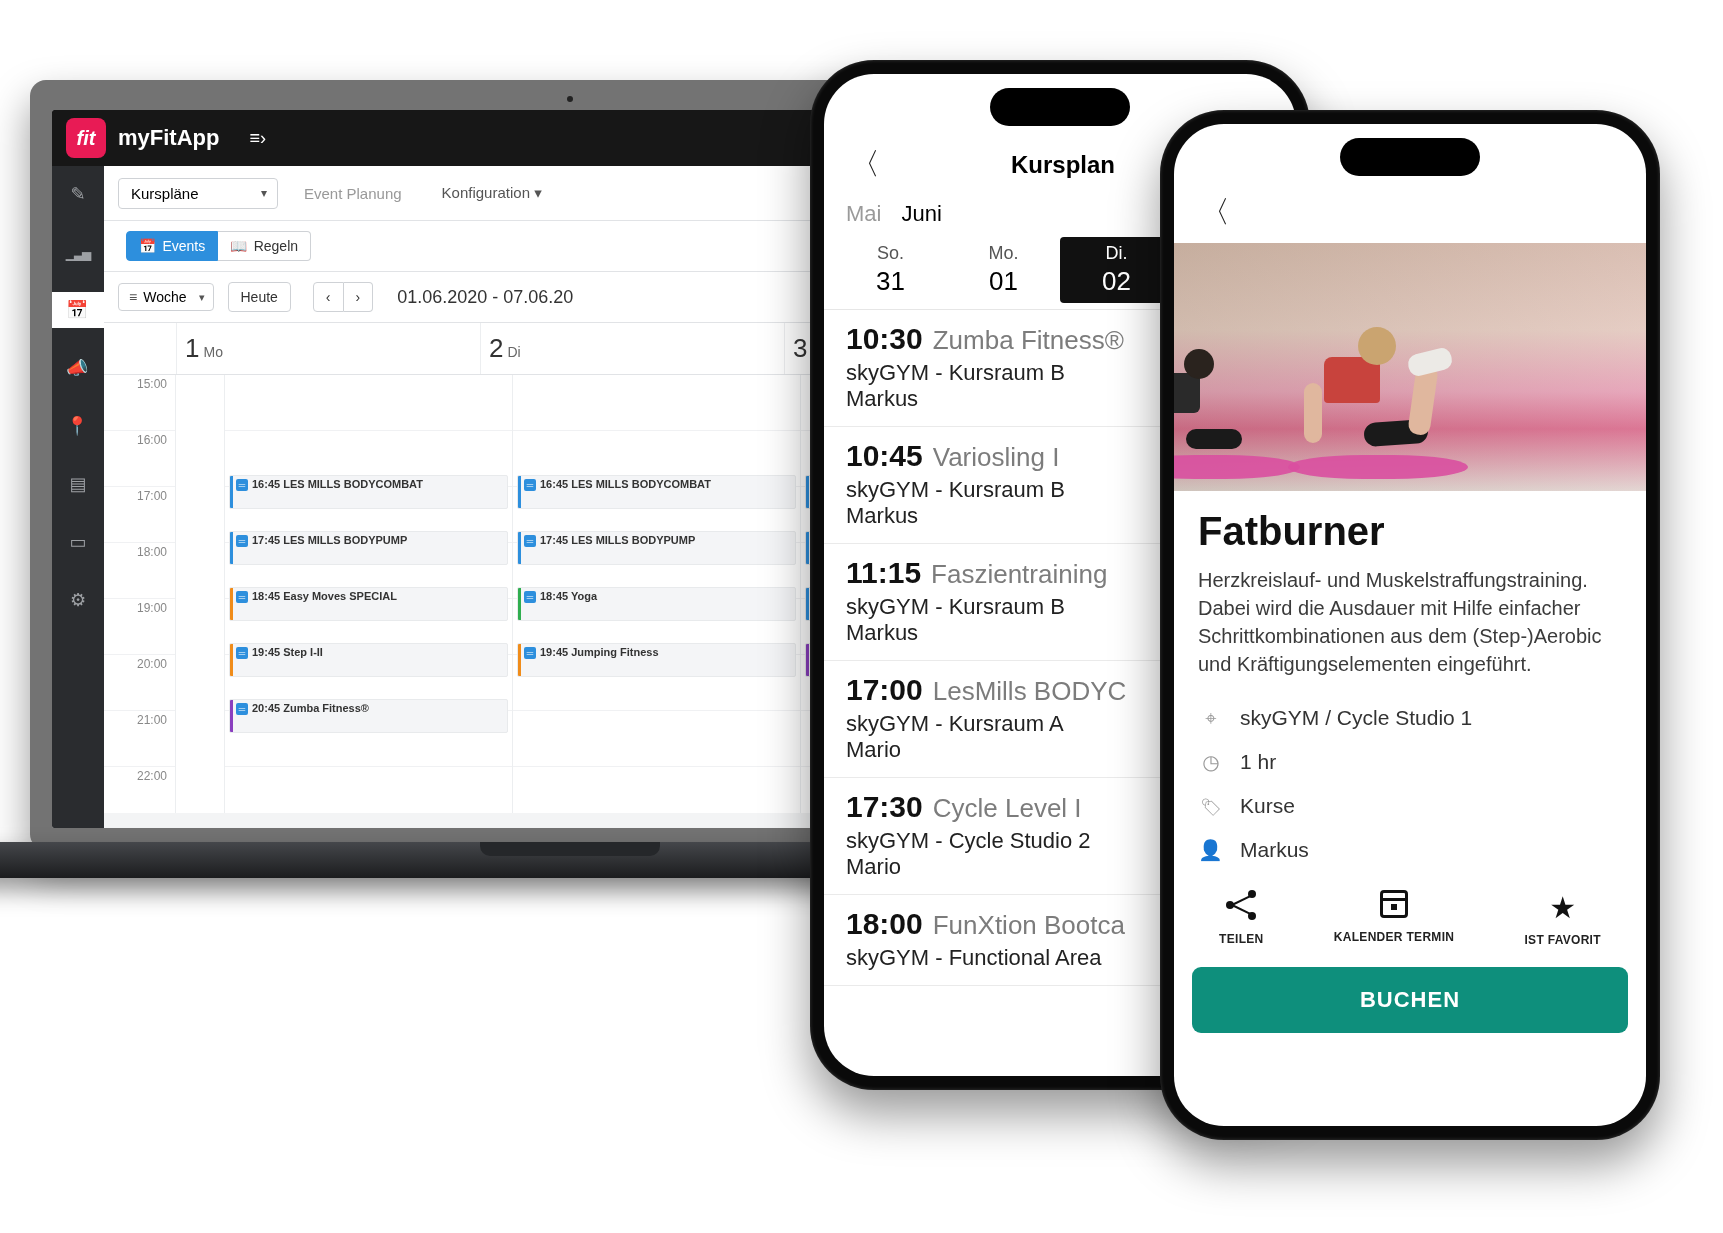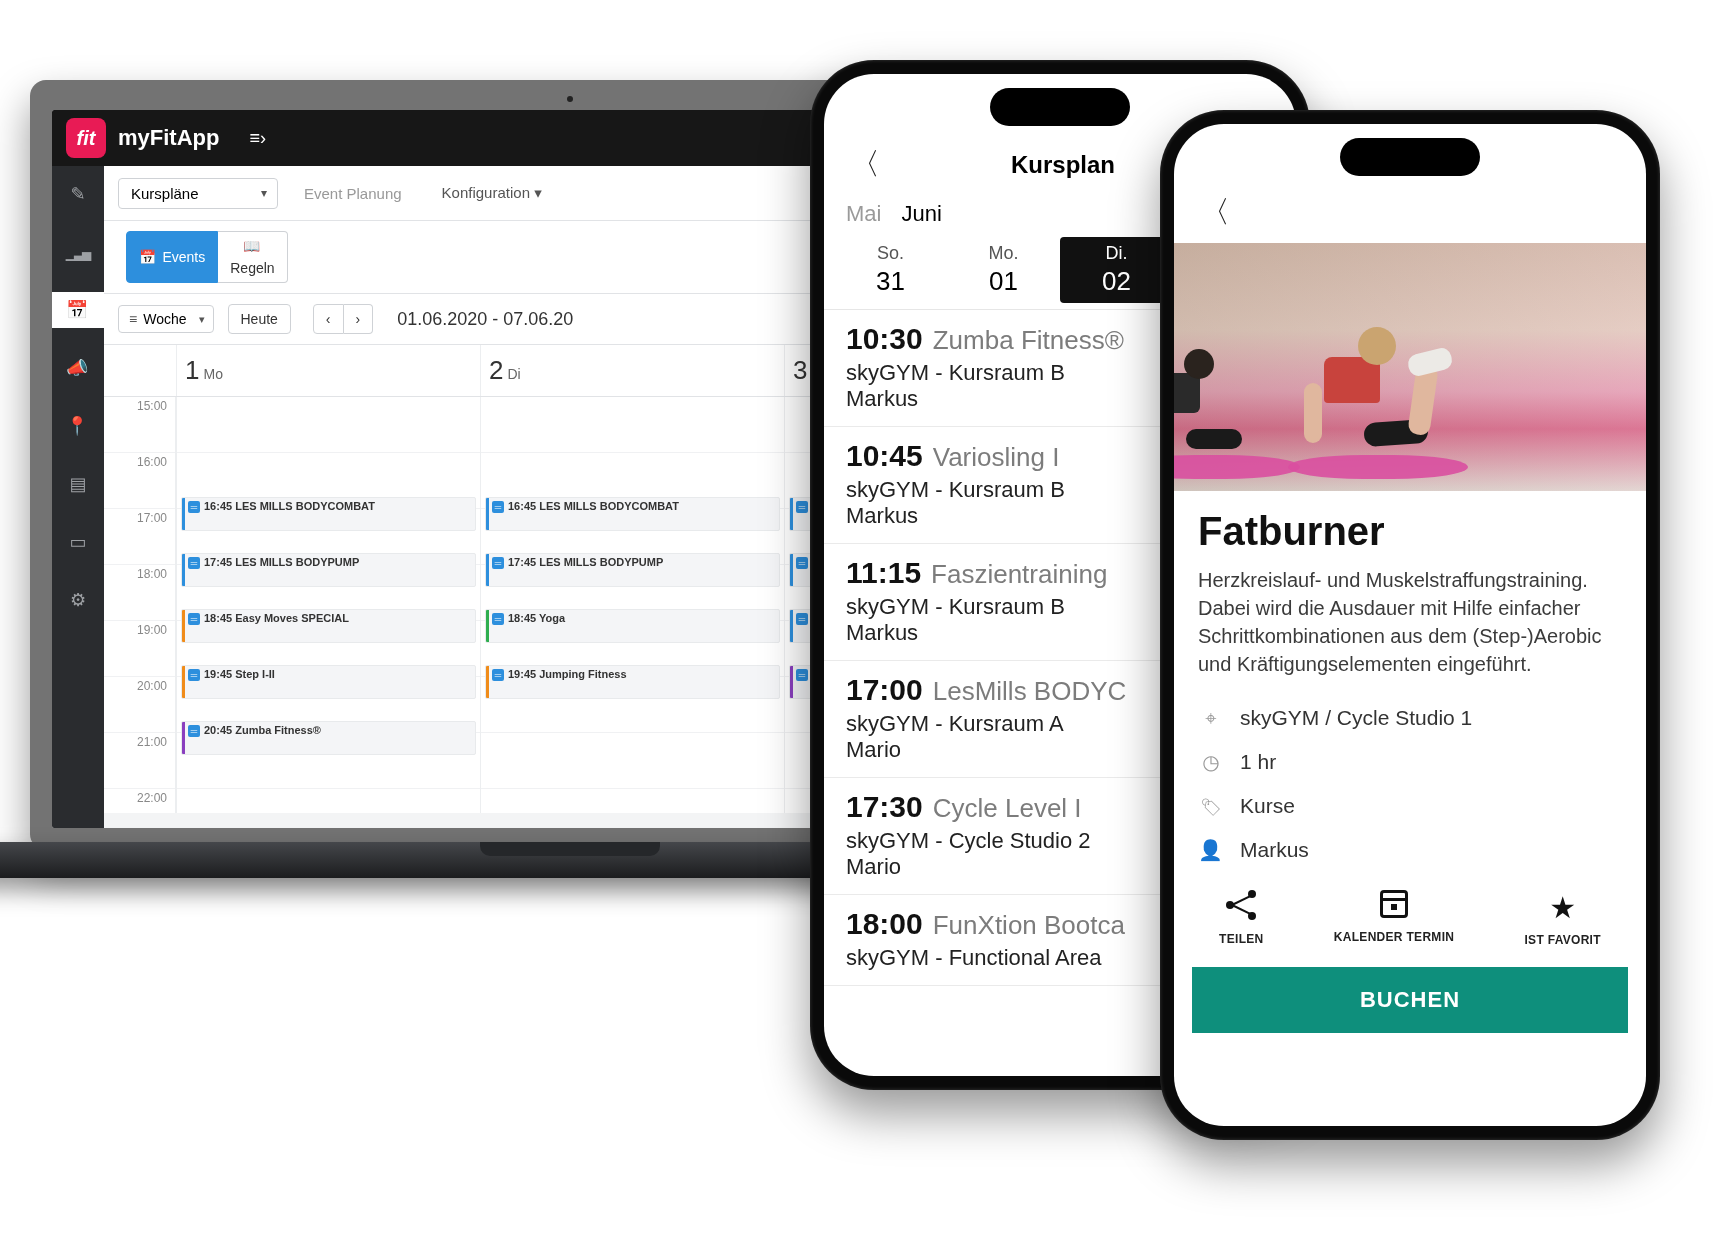--- a/index.html
+++ b/index.html
@@ -51,36 +51,36 @@
   .tab { padding:8px 14px; font-size:15px; color:#555; cursor:pointer; }
   .tab.muted { color:#999; }
 
   
   .toolbar { display:flex; align-items:center; padding:10px 14px; gap:10px; background:#fff; border-bottom:1px solid #e1e3e6; }
   .btn { border:1px solid #cfd2d6; border-radius:4px; padding:6px 12px; font-size:14px; background:#fff; display:inline-flex; align-items:center; gap:6px; cursor:pointer; color:#333; }
   .btn.primary { background:#2d8fdd; border-color:#2d8fdd; color:#fff; }
   .btn-group { display:inline-flex; }
   .btn-group .btn { border-radius:0; }
   .btn-group .btn:first-child { border-radius:4px 0 0 4px;margin-left:8px; }
-  .btn-group .btn:last-child { border-radius:0 4px 4px 0; border-left:none;flex-direction:column; }
+  .btn-group .btn:last-child { border-radius:0 4px 4px 0; border-left:none; }
 
   .toolbar2 { display:flex; align-items:center; padding:10px 14px; gap:14px; background:#fff; border-bottom:1px solid #e1e3e6; }
   .small-drop { border:1px solid #cfd2d6; border-radius:4px; padding:5px 26px 5px 10px; font-size:14px; position:relative; background:#fff; cursor:pointer; }
   .small-drop::before { content:"≡"; margin-right:6px; color:#555; }
   .small-drop::after { content:"▾"; position:absolute; right:8px; top:50%; transform:translateY(-50%); color:#555; font-size:11px; }
   .date-range { font-size:18px; color:#333; margin-left:10px; }
 
   
   .cal { flex:1; overflow:hidden; display:flex; flex-direction:column; background:#fff; }
   .day-headers { display:flex; border-bottom:1px solid #e1e3e6; }
   .time-gutter-head { width:72px; }
   .day-head { flex:1; padding:10px 8px; font-size:14px; color:#666; border-left:1px solid #eceef0; }
   .day-head .num { font-size:26px; color:#333; font-weight:400; margin-right:4px; }
 
-  .cal-body { flex:1; display:flex; overflow:hidden; }
+  .cal-body { flex:1; display:flex; overflow:hidden;gap:48px; }
   .time-gutter { width:72px; border-right:1px solid #eceef0; }
   .time-slot { height:56px; font-size:12px; color:#888; text-align:right; padding:2px 8px 0 0; border-bottom:1px solid #f0f1f3; }
 
   .day-cols { flex:1; display:flex; }
   .day-col { flex:1; border-left:1px solid #eceef0; position:relative; }
   .hour-line { height:56px; border-bottom:1px solid #f0f1f3; }
 
   .event {
     position:absolute; left:4px; right:4px;
     background:#f4f5f7; border:1px solid #e8eaec; border-radius:2px;
@@ -166,21 +166,21 @@
   .detail-desc { font-size:20px; color:#3b3b3b; line-height:1.4; padding:0 24px 18px 24px; }
   .meta { padding:0 24px; }
   .meta-row { display:flex; align-items:center; gap:16px; padding:10px 0; font-size:21px; color:#333; }
   .meta-row .ic { width:26px; text-align:center; color:#9a9a9a; font-size:20px; }
   .actions { display:flex; justify-content:space-around; padding:18px 10px 10px 10px; }
   .action { text-align:center; cursor:pointer; }
   .action .ic { font-size:30px; color:#111; }
   .action .lbl { font-size:12px; font-weight:700; letter-spacing:.3px; margin-top:8px; color:#222; }
   .book-btn {
     margin:10px 18px 20px 18px; background:#0e8f7c; color:#fff; text-align:center;
-    font-size:22px; font-weight:700; letter-spacing:1px; padding:20px 0; border-radius:0; cursor:pointer;
+    font-size:22px; font-weight:700; letter-spacing:1px; padding:20px 0; border-radius:9px; cursor:pointer;
   }
 
   
   .i-cal::before { content:"📅"; }
   .i-book::before { content:"📖"; }
   .i-pencil::before { content:"✎"; }
   .i-chart::before { content:"▁▃▅"; font-size:12px; letter-spacing:-1px;}
   .i-mega::before { content:"📣"; }
   .i-pin::before  { content:"📍"; }
   .i-doc::before  { content:"▤"; }

